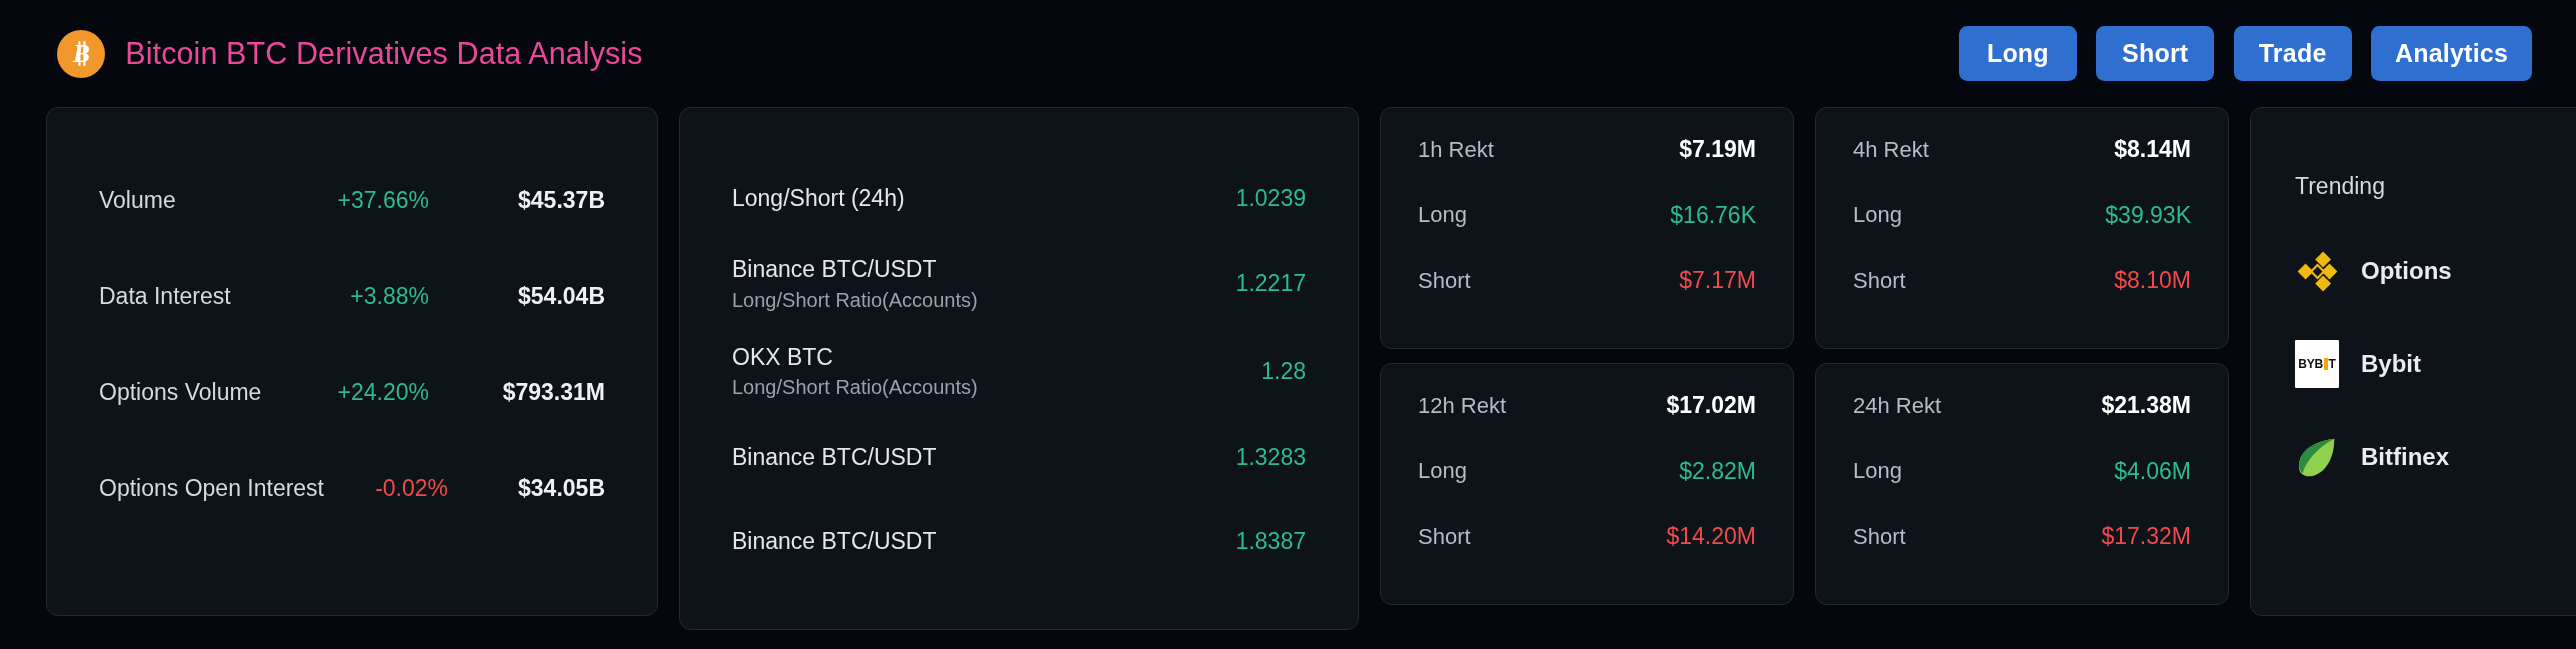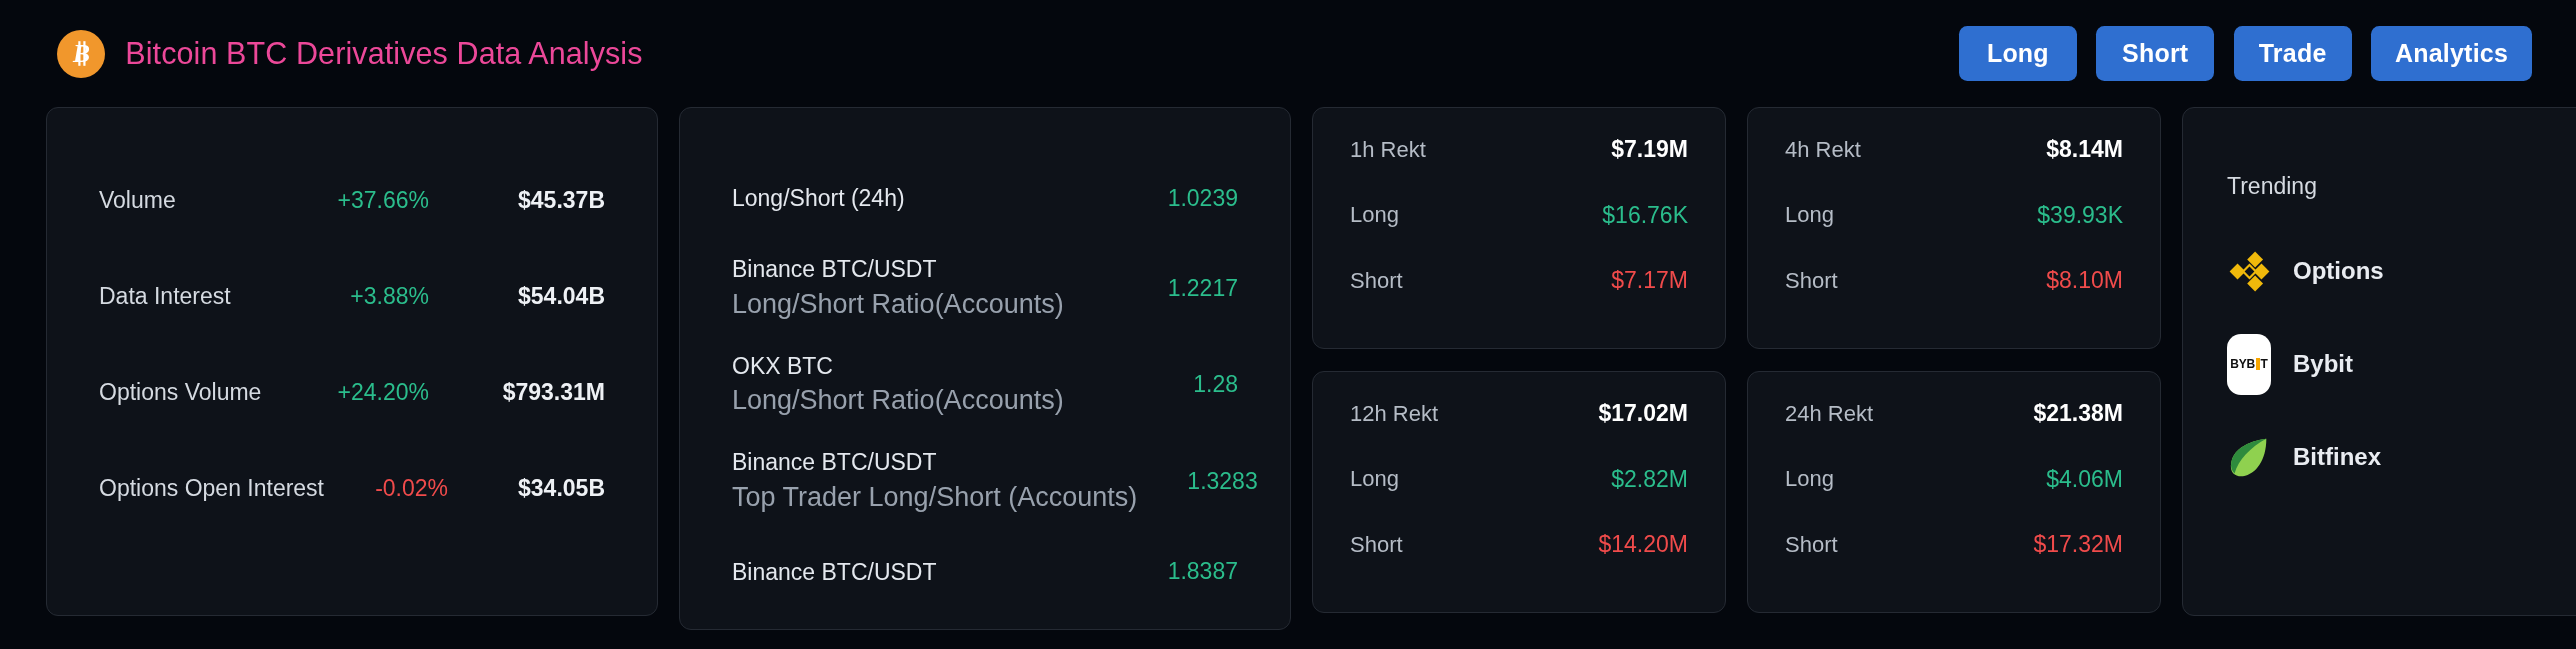--- a/index.html
+++ b/index.html
@@ -93,22 +93,22 @@
     gap: 21px;
   }
 
   .card {
     background: #0e1219;
     border: 0.9px solid #252a33;
     border-radius: 12px;
   }
 
   .col-metrics { width: 612px; flex: none; }
-  .col-ratios  { width: 612px; flex: none; }
-  .col-rekt    { width: 414px; flex: none; display: flex; flex-direction: column; gap: 22px; }
+  .col-ratios  { width: 680px; flex: none; }
+  .col-rekt    { width: 414px; flex: none; display: flex; flex-direction: column; gap: 14px; }
   .col-trend   { width: 414px; flex: none; }
 
   
   .metrics-card {
     height: 509px;
     padding: 65px 52px 0 52px;
   }
   .metric-row {
     display: flex;
     align-items: center;
@@ -151,21 +151,21 @@
     margin-bottom: 30px;
   }
   .ratio-text { flex: 1; padding-right: 18.5px; }
   .ratio-title {
     font-size: 23px;
     color: #e4e8ee;
     white-space: nowrap;
     line-height: 1.25;
   }
   .ratio-sub {
-    font-size: 27px;
+    font-size: 20px;
     color: #98a1ad;
     white-space: nowrap;
     line-height: 1.3;
     margin-top: 2.8px;
   }
   .ratio-value {
     font-size: 23px;
     color: #2bbd8c;
     font-weight: 400;
     text-align: right;
@@ -229,22 +229,22 @@
   .trend-logo {
     width: 44px;
     height: 44px;
     flex: none;
     display: flex;
     align-items: center;
     justify-content: center;
   }
   .bybit-tile {
     width: 44px;
-    height: 61px;
-    border-radius: 14px;
+    height: 48px;
+    border-radius: 1px;
     background: #ffffff;
     display: flex;
     align-items: center;
     justify-content: center;
   }
   .bybit-text {
     font-size: 12px;
     font-weight: 700;
     color: #111111;
     letter-spacing: -0.2px;
@@ -344,21 +344,20 @@
           <div class="ratio-text">
             <div class="ratio-title">OKX BTC</div>
             <div class="ratio-sub">Long/Short Ratio(Accounts)</div>
           </div>
           <div class="ratio-value">1.28</div>
         </div>
 
         <div class="ratio-row">
           <div class="ratio-text">
             <div class="ratio-title">Binance BTC/USDT</div>
-            <div class="ratio-sub">Top Trader Long/Short (Accounts)</div>
           </div>
           <div class="ratio-value">1.3283</div>
         </div>
 
         <div class="ratio-row">
           <div class="ratio-text">
             <div class="ratio-title">Binance BTC/USDT</div>
           </div>
           <div class="ratio-value">1.8387</div>
         </div>

